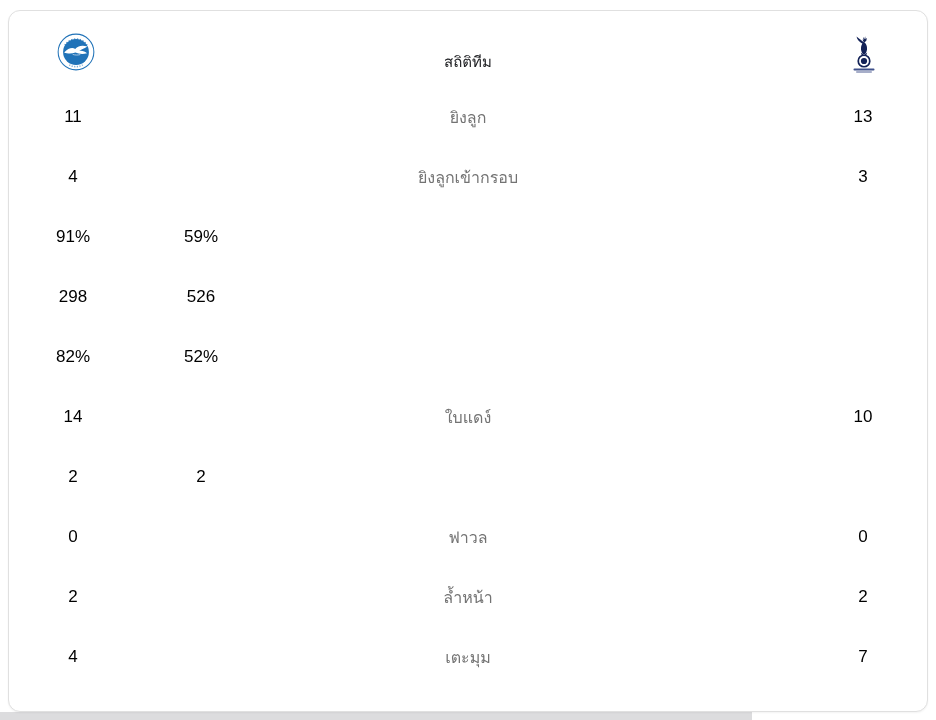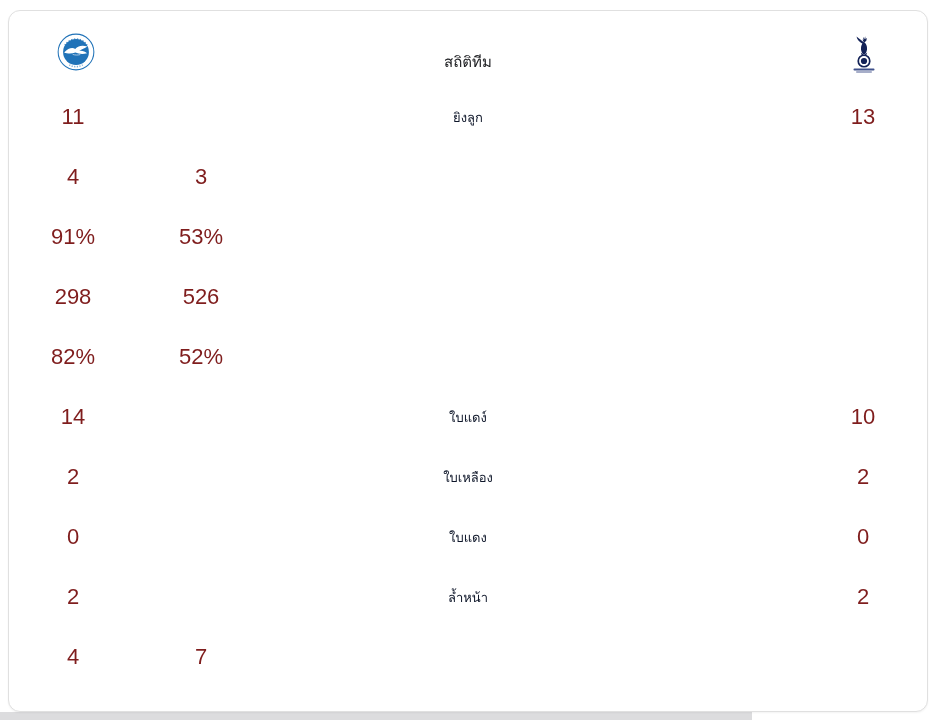--- a/index.html
+++ b/index.html
@@ -53,29 +53,29 @@
   .logo svg { display: block; width: 100%; height: 100%; }
 
   .stat-row {
     height: 60px;
     display: flex;
     align-items: center;
   }
   .stat-row .val {
     width: 128px;
     text-align: center;
-    font-size: 22px;
-    color: #7f1d1d;
+    font-size: 17px;
+    color: #000000;
     flex: 0 0 auto;
   }
   .stat-row .label {
     flex: 1 1 auto;
     text-align: center;
-    font-size: 13px;
-    color: #0f172a;
+    font-size: 16px;
+    color: #737373;
   }
 </style>
 </head>
 <body>
 
 <div class="page">
 
   <div class="card">
 
     <div class="card-header">
@@ -116,56 +116,57 @@
     </div>
 
     <div class="rows">
         <div class="stat-row">
           <div class="val home">11</div>
           <div class="label">ยิงลูก</div>
           <div class="val away">13</div>
         </div>
         <div class="stat-row">
           <div class="val home">4</div>
+          <div class="label">ยิงลูกเข้ากรอบ</div>
           <div class="val away">3</div>
         </div>
         <div class="stat-row">
           <div class="val home">91%</div>
-          <div class="val away">53%</div>
+          <div class="val away">59%</div>
         </div>
         <div class="stat-row">
           <div class="val home">298</div>
           <div class="val away">526</div>
         </div>
         <div class="stat-row">
           <div class="val home">82%</div>
           <div class="val away">52%</div>
         </div>
         <div class="stat-row">
           <div class="val home">14</div>
           <div class="label">ใบแดง์</div>
           <div class="val away">10</div>
         </div>
         <div class="stat-row">
           <div class="val home">2</div>
-          <div class="label">ใบเหลือง</div>
           <div class="val away">2</div>
         </div>
         <div class="stat-row">
           <div class="val home">0</div>
-          <div class="label">ใบแดง</div>
+          <div class="label">ฟาวล</div>
           <div class="val away">0</div>
         </div>
         <div class="stat-row">
           <div class="val home">2</div>
           <div class="label">ล้ำหน้า</div>
           <div class="val away">2</div>
         </div>
         <div class="stat-row">
           <div class="val home">4</div>
+          <div class="label">เตะมุม</div>
           <div class="val away">7</div>
         </div>
       </div>
 
   </div>
 
   <div class="bottom-strip"></div>
 
 </div>
 

